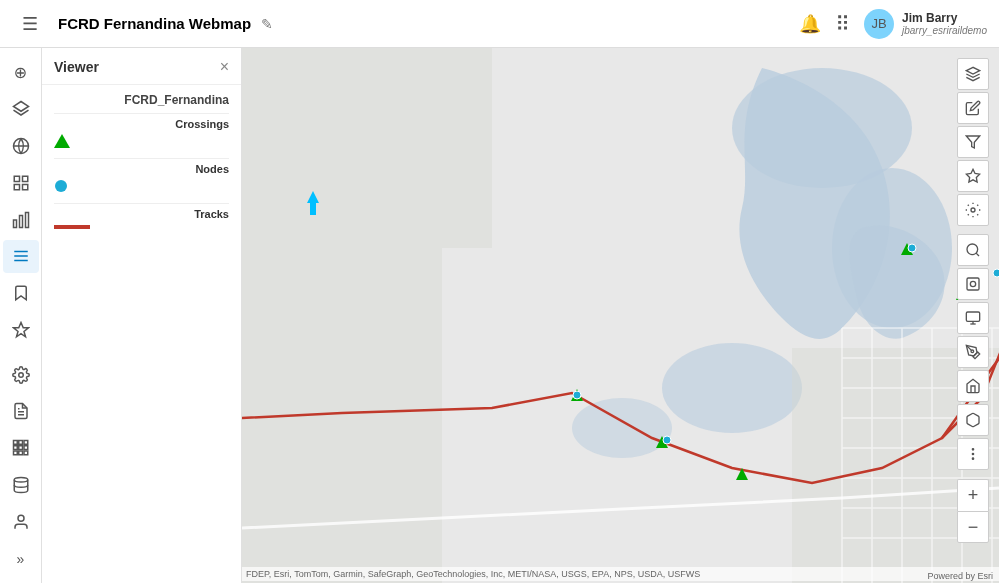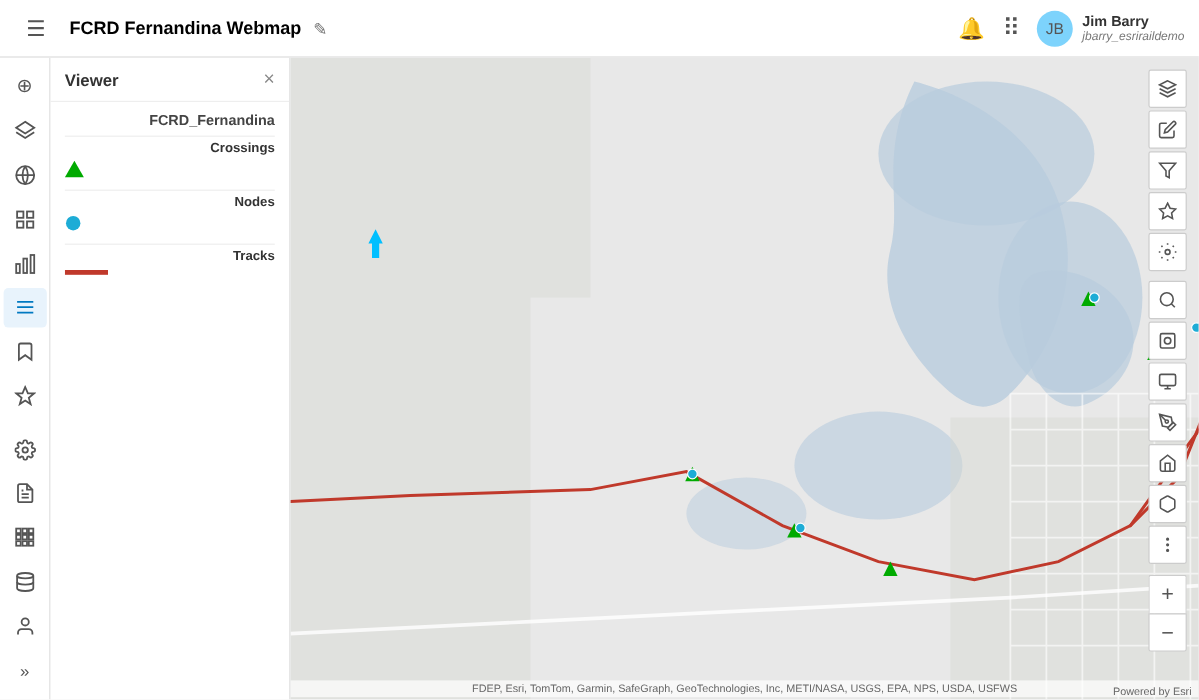--- a/index.html
+++ b/index.html
@@ -110,21 +110,20 @@
       width: 100%;
       height: 100%;
       position: absolute;
       top: 0; left: 0;
     }
     .map-attribution {
       position: absolute;
       bottom: 2px;
       left: 0;
       right: 0;
-      text-align: center;
       font-size: 9px;
       color: #666;
       background: rgba(255,255,255,0.7);
       padding: 2px 4px;
     }
     .map-powered {
       position: absolute;
       bottom: 2px;
       right: 6px;
       font-size: 9px;

